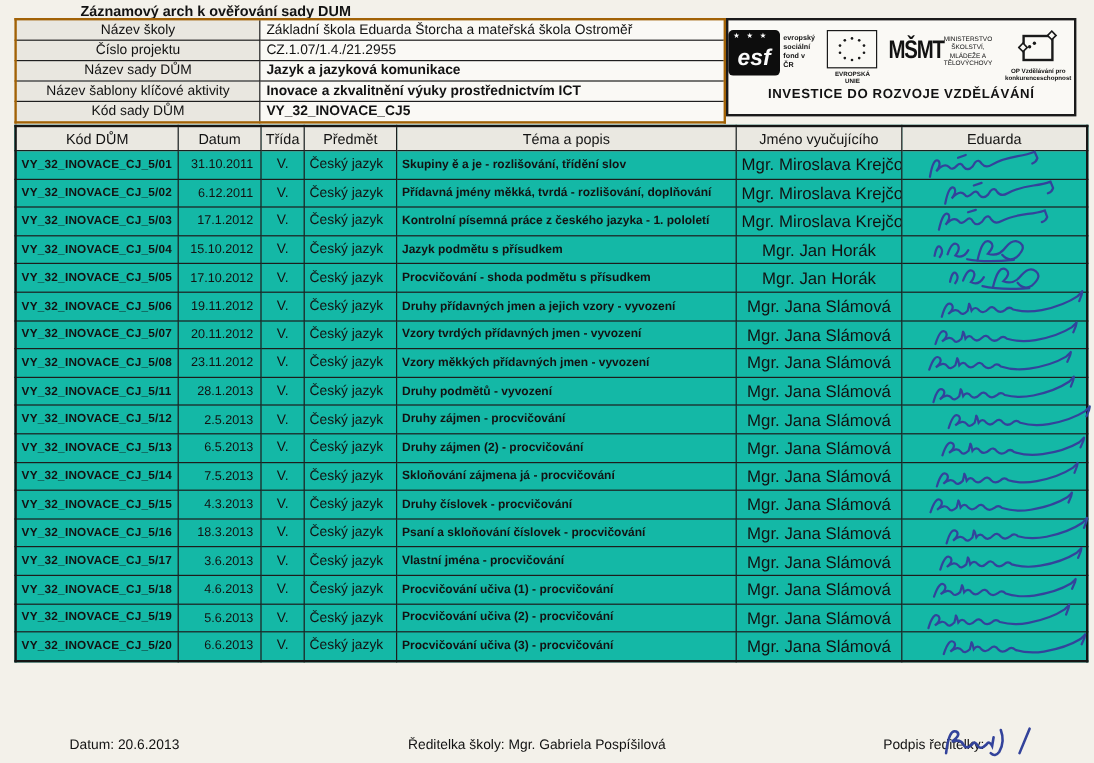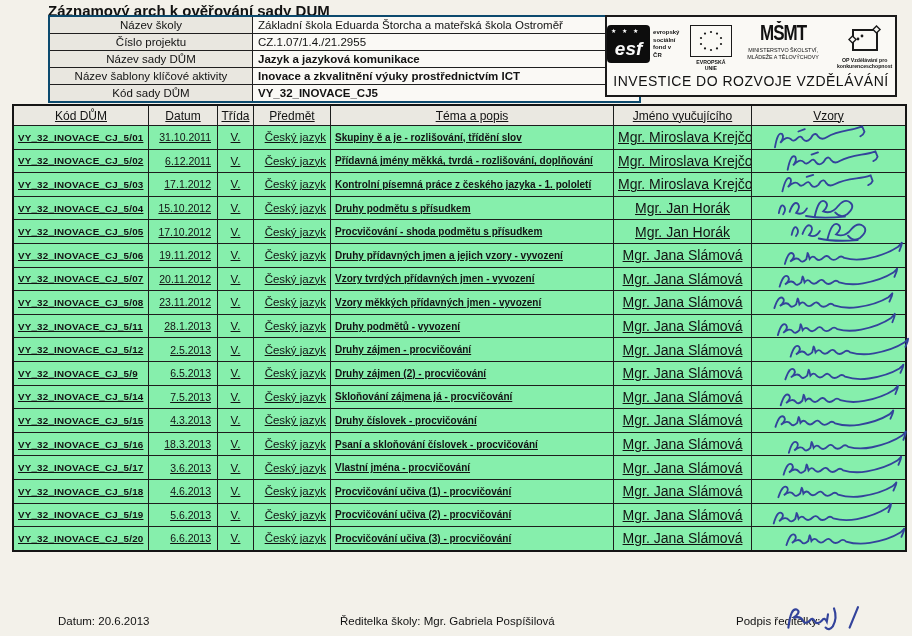--- a/index.html
+++ b/index.html
@@ -1,53 +1,53 @@
 <!DOCTYPE html>
 <html><head>
 <meta charset="utf-8">
 <style>
   html,body{margin:0;padding:0;}
   .page{
     width:912px;height:636px;position:relative;overflow:hidden;
     background:#f3f1ea;color:#121212;
     font-family:"Liberation Sans","DejaVu Sans",sans-serif;
   }
-  .doc-title{position:absolute;left:48px;top:2px;font-size:15px;font-weight:bold;}
+  .doc-title{position:absolute;left:67px;top:2px;font-size:12px;font-weight:bold;}
 
   
-  .hdr-table{position:absolute;left:12px;top:15px;width:593px;border:2px solid #0c4a6e;border-collapse:collapse;table-layout:fixed;background:#faf9f5;margin-left:36px;}
+  .hdr-table{position:absolute;left:12px;top:15px;width:593px;border:2px solid #a16207;border-collapse:collapse;table-layout:fixed;background:#faf9f5;}
   .hdr-table td{border:1.6px solid #1f1f1f;font-size:11.5px;padding:0 5px;height:16px;white-space:nowrap;overflow:hidden;}
   .hdr-label{width:192px;text-align:center;background:#e9e7e0;}
   .hdr-value{text-align:left;}
   .hdr-value.bold{font-weight:bold;}
 
   
   .logo-box{position:absolute;left:605px;top:15px;width:292px;height:82px;border:2px solid #1a1a1a;background:#faf9f5;box-sizing:border-box;}
   .logo-row{display:flex;align-items:flex-start;justify-content:center;gap:9px;margin-top:8px;height:46px;}
   .esf-logo{display:flex;align-items:center;gap:3px;}
   .esf-black{width:44px;height:38px;background:#0d0d0d;border-radius:4px;color:#fafafa;font-weight:bold;font-style:italic;font-size:19px;display:flex;align-items:flex-end;justify-content:center;line-height:1.45;position:relative;}
   .esf-stars{position:absolute;top:2px;left:4px;font-size:6px;color:#fff;letter-spacing:2px;}
   .esf-caption{font-size:6px;font-weight:bold;line-height:1.25;white-space:pre-line;}
   .eu-logo{display:flex;flex-direction:column;align-items:center;}
   .eu-box{width:40px;height:30px;border:1.5px solid #1a1a1a;background:#faf9f5;display:flex;align-items:center;justify-content:center;}
   .eu-caption,.op-caption{font-size:5.2px;font-weight:bold;margin-top:2px;text-align:center;line-height:1.2;}
-  .msmt-logo{display:flex;flex-direction:column;align-items:center;width:86px;}
+  .msmt-logo{display:flex;flex-direction:row;align-items:center;width:86px;}
   .msmt-glyph{font-size:17px;font-weight:bold;letter-spacing:-1px;line-height:1;transform:scaleY(1.25);}
   .msmt-caption{font-size:5.4px;margin-top:5px;text-align:center;line-height:1.25;}
   .op-logo{display:flex;flex-direction:column;align-items:center;}
-  .investice{text-align:center;font-size:14px;letter-spacing:.5px;margin-top:2px;}
+  .investice{text-align:center;font-size:11px;letter-spacing:.5px;margin-top:2px;font-weight:bold;}
 
   
-  .main-table{position:absolute;left:12px;top:104px;width:885px;border:2px solid #151515;border-collapse:collapse;table-layout:fixed;background:#86efac;text-decoration:underline;}
+  .main-table{position:absolute;left:12px;top:104px;width:885px;border:2px solid #151515;border-collapse:collapse;table-layout:fixed;background:#14b8a6;}
   .main-table th{border:1.8px solid #1d1d1d;font-size:12px;font-weight:normal;height:19px;background:#eae8e1;padding:0;}
   .main-table td{border:1.8px solid #1d1d1d;height:22.6px;padding:0 4px;white-space:nowrap;overflow:hidden;}
   .c-kod{font-size:9.8px;font-weight:bold;letter-spacing:.2px;}
   .c-datum{font-size:10.5px;text-align:right;padding-right:6px !important;}
   .c-trida{font-size:11.5px;text-align:center;}
-  .c-predmet{font-size:11.5px;text-align:right;}
+  .c-predmet{font-size:11.5px;text-align:left;}
   .c-tema{font-size:10px;font-weight:600;}
   .c-jmeno{font-size:14px;text-align:center;}
   .c-podpis{position:relative;overflow:visible !important;}
   .c-podpis svg{position:absolute;left:14px;top:-3px;pointer-events:none;}
 
   
   .footer{position:absolute;left:0;top:613px;width:912px;font-size:11.5px;}
   .f-date{position:absolute;left:14px;top:2px;margin-left:44px;}
   .f-director{position:absolute;left:340px;top:2px;}
   .f-sign-label{position:absolute;left:736px;top:2px;}
@@ -159,21 +159,21 @@
 
   <table class="main-table">
     <thead>
       <tr>
         <th style="width:134px">Kód DŮM</th>
         <th style="width:68px">Datum</th>
         <th style="width:35px">Třída</th>
         <th style="width:76px">Předmět</th>
         <th style="width:282px">Téma a popis</th>
         <th style="width:137px">Jméno vyučujícího</th>
-        <th style="width:153px">Vzory</th>
+        <th style="width:153px">Eduarda</th>
       </tr>
     </thead>
     <tbody>
         <tr>
       <td class="c-kod">VY_32_INOVACE_CJ_5/01</td>
       <td class="c-datum">31.10.2011</td>
       <td class="c-trida">V.</td>
       <td class="c-predmet">Český jazyk</td>
       <td class="c-tema">Skupiny ě a je - rozlišování, třídění slov</td>
       <td class="c-jmeno">Mgr. Miroslava Krejčová</td>
@@ -207,21 +207,21 @@
             <svg width="130" height="26" viewBox="0 0 120 24" style="transform: rotate(1.6deg) translateX(8px);">
               <use href="#sig-krejcova"></use>
             </svg>
           </td>
     </tr>
         <tr>
       <td class="c-kod">VY_32_INOVACE_CJ_5/04</td>
       <td class="c-datum">15.10.2012</td>
       <td class="c-trida">V.</td>
       <td class="c-predmet">Český jazyk</td>
-      <td class="c-tema">Druhy podmětu s přísudkem</td>
+      <td class="c-tema">Jazyk podmětu s přísudkem</td>
       <td class="c-jmeno">Mgr. Jan Horák</td>
       <td class="c-podpis">
             <svg width="130" height="26" viewBox="0 0 120 24" style="transform: rotate(-0.8deg) translateX(3px);">
               <use href="#sig-horak"></use>
             </svg>
           </td>
     </tr>
         <tr>
       <td class="c-kod">VY_32_INOVACE_CJ_5/05</td>
       <td class="c-datum">17.10.2012</td>
@@ -294,21 +294,21 @@
       <td class="c-predmet">Český jazyk</td>
       <td class="c-tema">Druhy zájmen - procvičování</td>
       <td class="c-jmeno">Mgr. Jana Slámová</td>
       <td class="c-podpis">
             <svg width="130" height="26" viewBox="0 0 120 24" style="transform: rotate(0deg) translateX(17px);">
               <use href="#sig-slamova"></use>
             </svg>
           </td>
     </tr>
         <tr>
-      <td class="c-kod">VY_32_INOVACE_CJ_5/9</td>
+      <td class="c-kod">VY_32_INOVACE_CJ_5/13</td>
       <td class="c-datum">6.5.2013</td>
       <td class="c-trida">V.</td>
       <td class="c-predmet">Český jazyk</td>
       <td class="c-tema">Druhy zájmen (2) - procvičování</td>
       <td class="c-jmeno">Mgr. Jana Slámová</td>
       <td class="c-podpis">
             <svg width="130" height="26" viewBox="0 0 120 24" style="transform: rotate(1.6deg) translateX(12px);">
               <use href="#sig-slamova"></use>
             </svg>
           </td>

